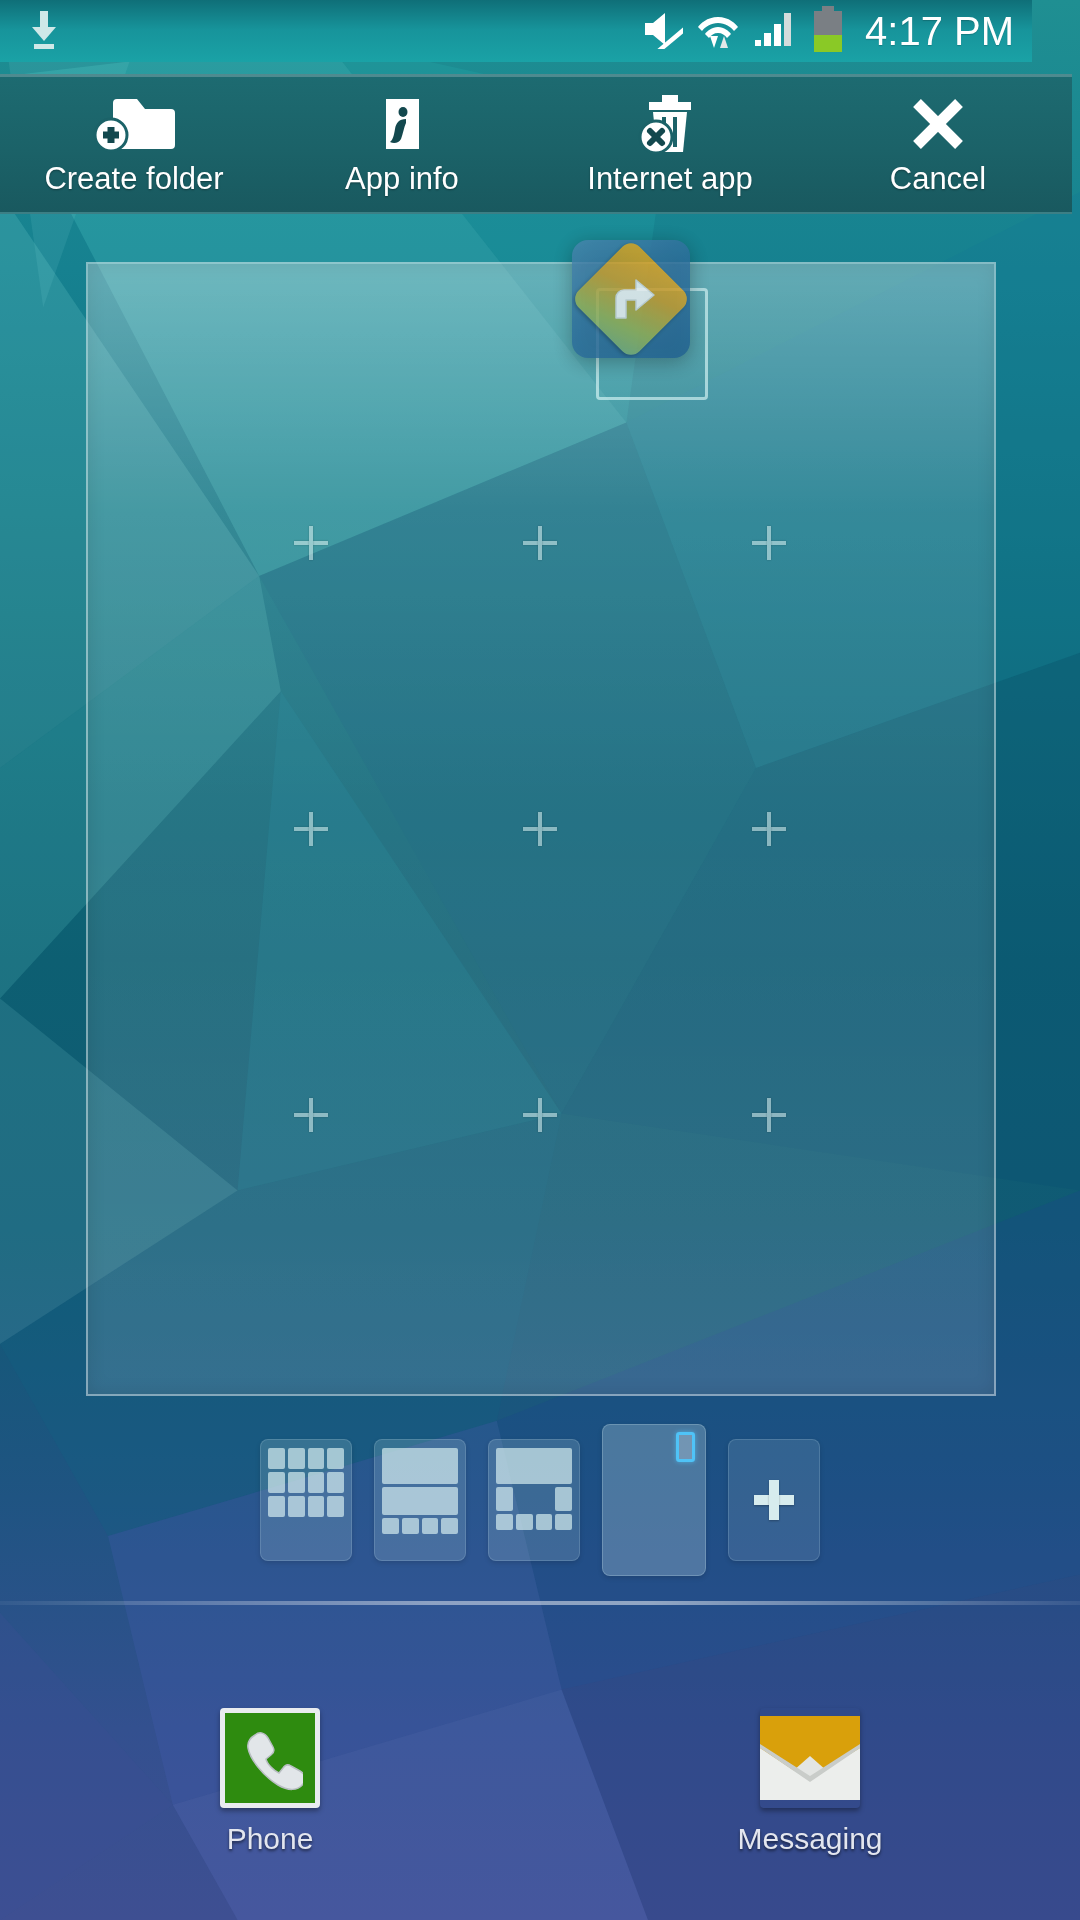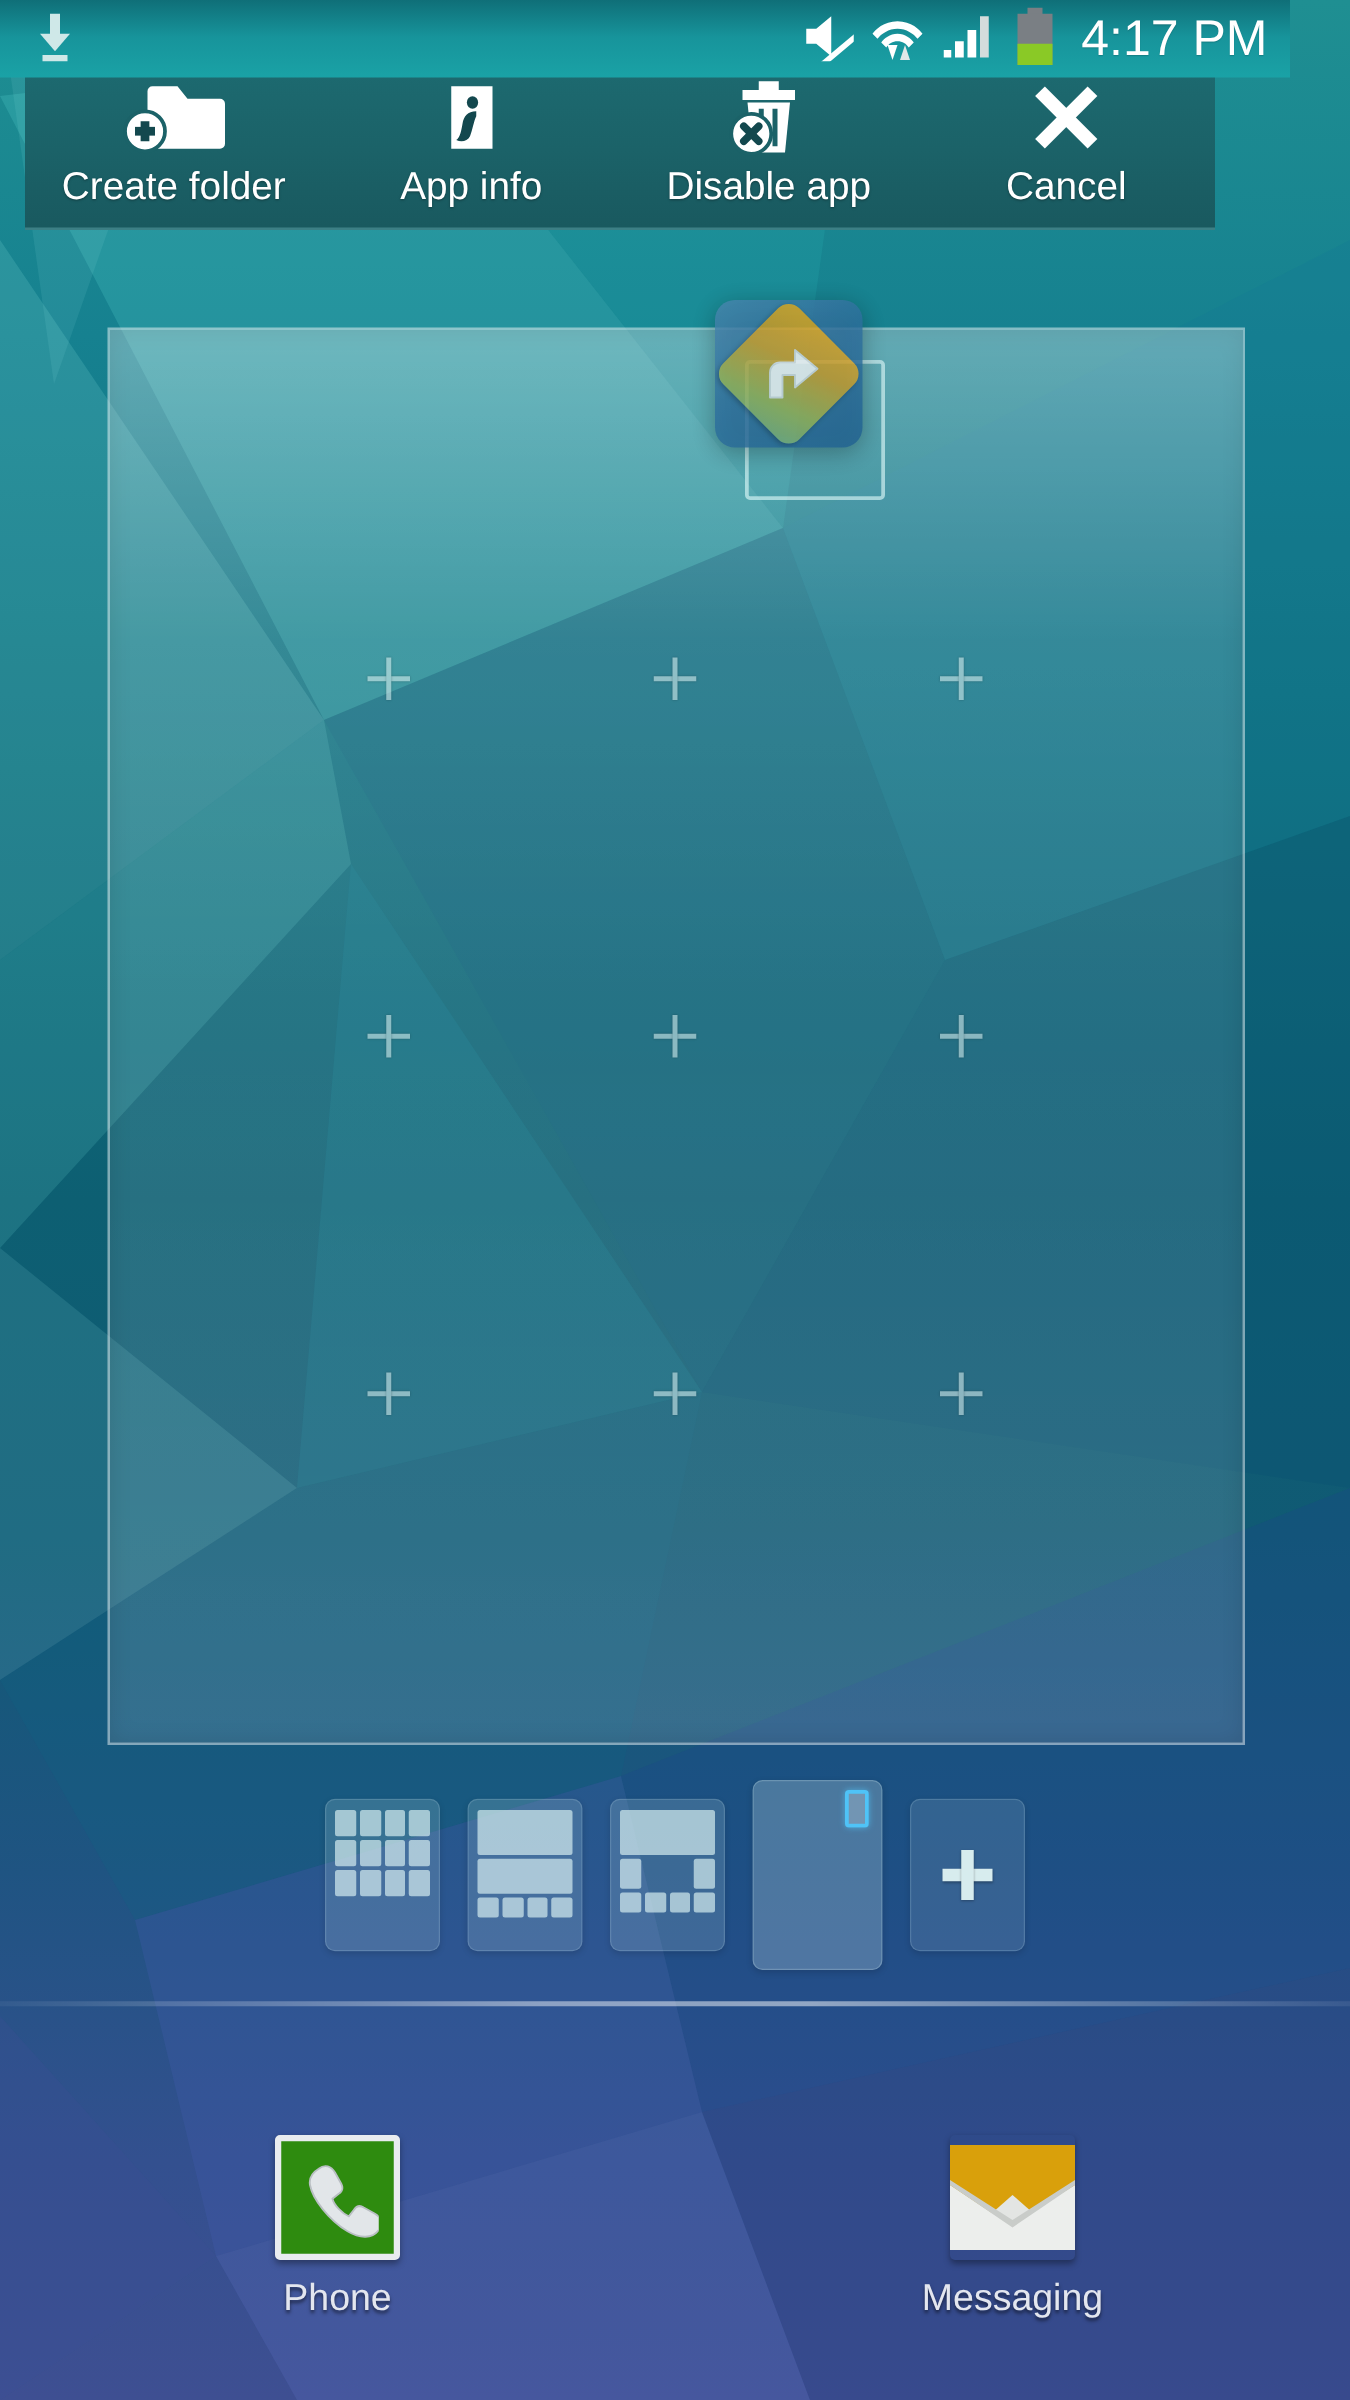--- a/index.html
+++ b/index.html
@@ -69,25 +69,24 @@
     display:flex; align-items:center; gap:14px;
   }
   .sb-time {
     color:#ffffff; font-size:40px; letter-spacing:0px;
     font-family:"Liberation Sans", sans-serif; margin-left:6px;
     text-shadow:0 1px 1px rgba(0,0,0,.18);
   }
 
   
   #actionbar {
-    position:absolute; left:0; top:44px; width:952px; height:140px;
+    position:absolute; left:0; top:74px; width:1072px; height:140px;
     background:linear-gradient(180deg,#1d6b71 0%, #1b6268 55%, #19595f 100%);
     display:flex; z-index:35;
     border-bottom:2px solid rgba(255,255,255,.14);
-    margin-left:20px;
   }
   #actionbar::before{
     content:""; position:absolute; left:0; top:0; width:100%; height:3px;
     background:rgba(255,255,255,.22);
   }
   .act-item {
     flex:1; display:flex; flex-direction:column;
     align-items:center; justify-content:center; gap:8px;
     cursor:pointer;
   }
@@ -353,21 +352,21 @@
           <path d="M21 19 h34 l-4 40 h-26 z" fill="#fff"></path>
           <rect x="30" y="24" width="4" height="30" fill="#1b6268"></rect>
           <rect x="41" y="24" width="4" height="30" fill="#1b6268"></rect>
           <circle cx="24" cy="44" r="16" fill="#fff" stroke="#1b6268" stroke-width="3"></circle>
           <g stroke="#13484e" stroke-width="6" stroke-linecap="round">
             <line x1="18" y1="38" x2="30" y2="50"></line>
             <line x1="30" y1="38" x2="18" y2="50"></line>
           </g>
         </svg>
       </span>
-      <span class="act-label">Disable app</span>
+      <span class="act-label">Internet app</span>
     </div>
 
     <div class="act-item">
       <span class="act-icon">
         <svg width="62" height="62" viewBox="0 0 62 62">
           <g stroke="#fff" stroke-width="11" stroke-linecap="butt">
             <line x1="10" y1="10" x2="52" y2="52"></line>
             <line x1="52" y1="10" x2="10" y2="52"></line>
           </g>
         </svg>

